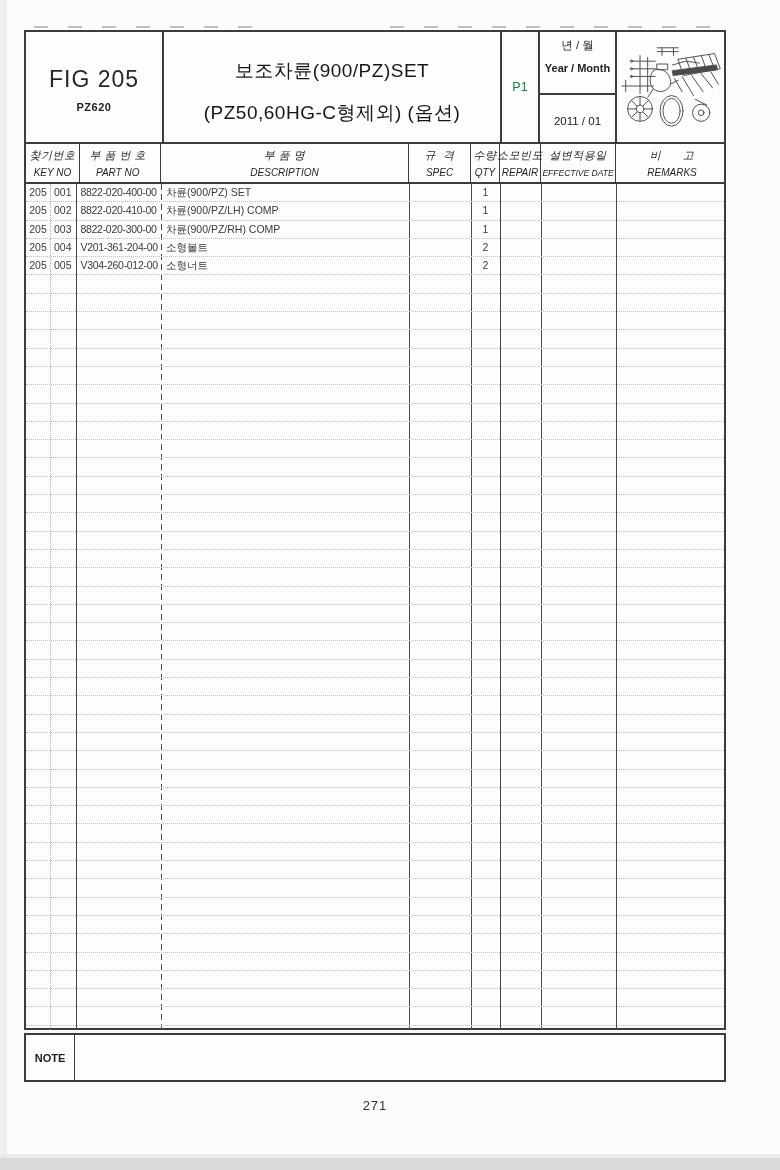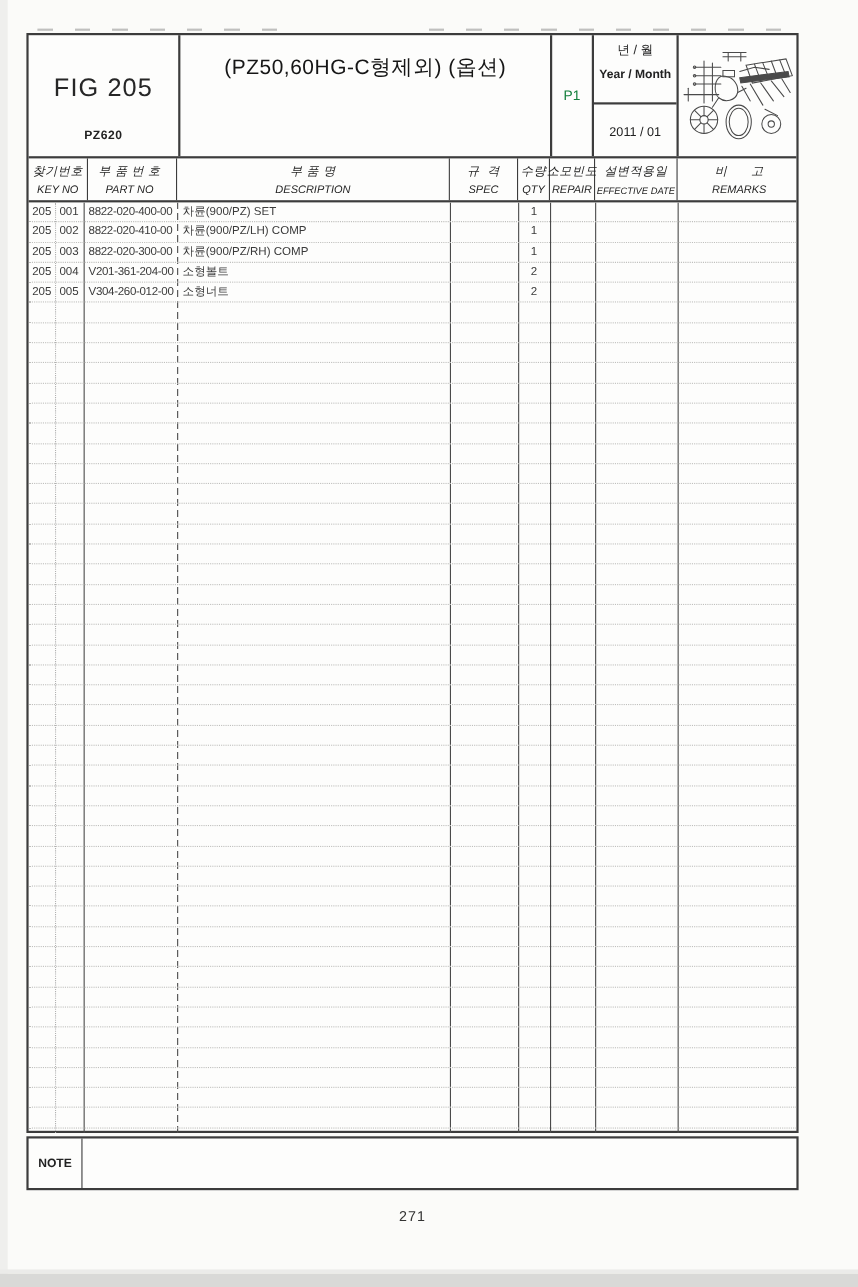--- a/index.html
+++ b/index.html
@@ -13,21 +13,21 @@
 
   
   .tbl{position:absolute;left:24px;top:30px;width:702px;height:1000px;
        border:2px solid #3c3c3c;box-sizing:border-box;background:#fdfdfc;}
 
   
   .hdr{position:absolute;left:0;top:0;width:100%;height:110px;}
   .hdr .cell{position:absolute;top:0;height:110px;box-sizing:border-box;border-right:2px solid #3c3c3c;}
   .cell-fig{left:0;width:138px;text-align:center;}
   .fig-no{margin-top:34px;font-size:23px;letter-spacing:1px;color:#262626;}
-  .fig-model{margin-top:24px;font-size:11px;font-weight:bold;letter-spacing:.5px;color:#222;}
+  .fig-model{margin-top:8px;font-size:11px;font-weight:bold;letter-spacing:.5px;color:#222;}
   .cell-title{left:138px;width:338px;text-align:center;}
   .title-l1{margin-top:26px;font-size:19px;color:#161616;letter-spacing:.5px;}
   .title-l2{margin-top:16px;font-size:19px;color:#161616;letter-spacing:.5px;}
   .cell-p1{left:476px;width:38px;display:flex;align-items:center;justify-content:center;
            font-size:12.5px;color:#15803d;}
   .cell-ym{left:514px;width:77px;}
   .ym-top{height:57px;box-sizing:border-box;border-bottom:2px solid #3c3c3c;text-align:center;}
   .ym-ko{margin-top:6px;font-size:11.5px;color:#222;}
   .ym-en{margin-top:9px;font-size:11px;font-weight:bold;color:#222;}
   .ym-val{height:51px;display:flex;align-items:center;justify-content:center;font-size:11.5px;color:#222;}
@@ -76,20 +76,21 @@
   <div class="scan-dash" style="left:390px;top:26px;width:320px;"></div>
 
   <div class="tbl">
 
     <div class="hdr">
       <div class="cell cell-fig">
         <div class="fig-no">FIG 205</div>
         <div class="fig-model">PZ620</div>
       </div>
       <div class="cell cell-title">
+        <div class="title-l1">보조차륜(900/PZ)SET</div>
         <div class="title-l2">(PZ50,60HG-C형제외) (옵션)</div>
       </div>
       <div class="cell cell-p1">P1</div>
       <div class="cell cell-ym">
         <div class="ym-top">
           <div class="ym-ko">년 / 월</div>
           <div class="ym-en">Year / Month</div>
         </div>
         <div class="ym-val">2011 / 01</div>
       </div>

